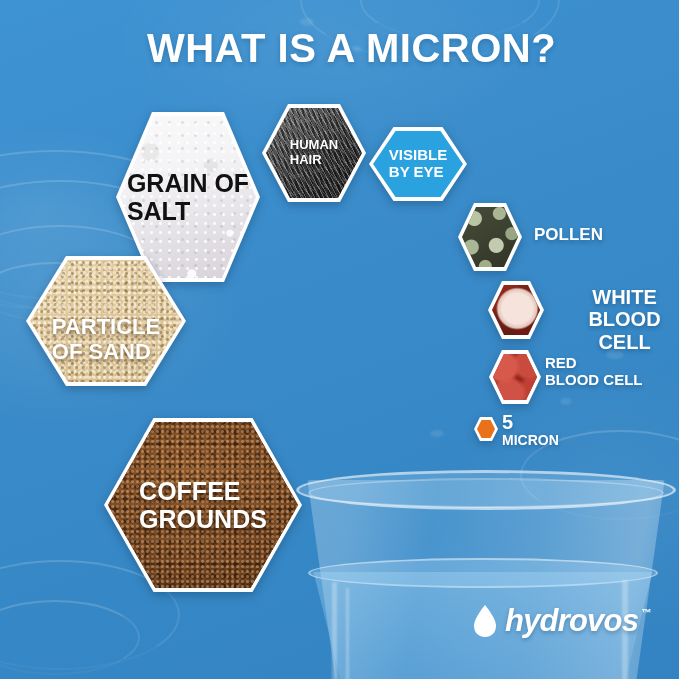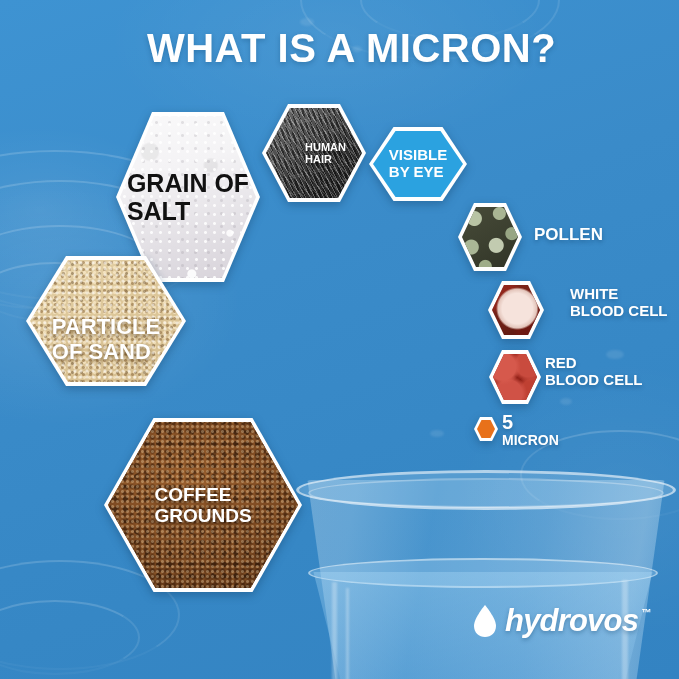--- a/index.html
+++ b/index.html
@@ -313,21 +313,21 @@
         <span>GRAIN OF</span><br>
         <span>SALT</span>
       </div>
     </div>
   </div>
 
   <div class="hex-wrap" style="left:262px; top:104px; width:104px; height:98px;">
     <div class="hex-border"></div>
     <div class="hex-inner">
       <div class="tex-hair"></div>
-      <div class="hex-label" style="color:#ffffff; font-size:11px; text-shadow:0 2px 4px rgba(0,0,0,0.75);padding-left:23px;">
+      <div class="hex-label" style="color:#ffffff; font-size:13px; text-shadow:0 2px 4px rgba(0,0,0,0.75);">
         <span>HUMAN</span><br>
         <span>HAIR</span>
       </div>
     </div>
   </div>
 
   <div class="hex-wrap" style="left:369px; top:127px; width:98px; height:74px;">
     <div class="hex-border"></div>
     <div class="hex-inner">
       <div class="tex-visible"></div>
@@ -347,21 +347,21 @@
   <div class="side-label" style="left:534px; top:225px; font-size:17px;">
     <span>POLLEN</span>
   </div>
 
   <div class="hex-wrap" style="left:488px; top:281px; width:56px; height:58px;">
     <div class="hex-border"></div>
     <div class="hex-inner">
       <div class="tex-wbc"></div>
     </div>
   </div>
-  <div class="side-label" style="left:570px; top:286px; font-size:15px;">
+  <div class="side-label" style="left:570px; top:286px; font-size:20px;text-align:center;">
     <span>WHITE</span><br>
     <span>BLOOD CELL</span>
   </div>
 
   <div class="hex-wrap" style="left:489px; top:350px; width:52px; height:54px;">
     <div class="hex-border"></div>
     <div class="hex-inner">
       <div class="tex-rbc"></div>
     </div>
   </div>
@@ -389,21 +389,21 @@
         <span>PARTICLE</span><br>
         <span>OF SAND</span>
       </div>
     </div>
   </div>
 
   <div class="hex-wrap" style="left:104px; top:418px; width:198px; height:174px;">
     <div class="hex-border"></div>
     <div class="hex-inner">
       <div class="tex-coffee"></div>
-      <div class="hex-label" style="color:#ffffff; font-size:19px; text-shadow:0 3px 5px rgba(40,20,5,0.70);">
+      <div class="hex-label" style="color:#ffffff; font-size:25px; text-shadow:0 3px 5px rgba(40,20,5,0.70);">
         <span>COFFEE</span><br>
         <span>GROUNDS</span>
       </div>
     </div>
   </div>
 
   <div class="logo">
     <svg width="26" height="34" viewBox="0 0 26 34">
       <path d="M13 1 C13 1, 2 14, 2 22 C2 28.6, 6.9 33, 13 33 C19.1 33, 24 28.6, 24 22 C24 14, 13 1, 13 1 Z" fill="#ffffff"></path>
     </svg>

